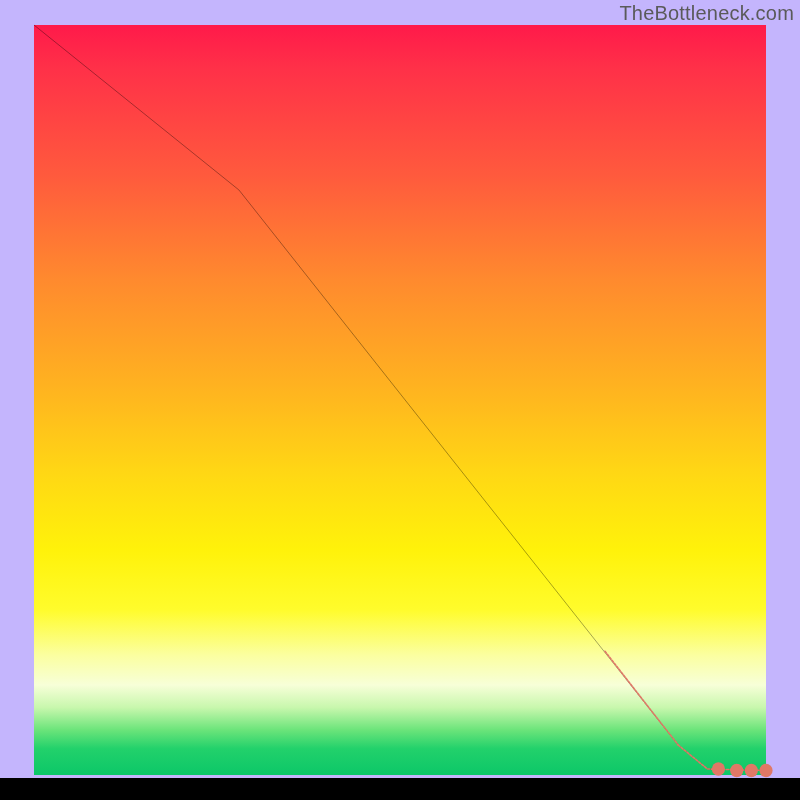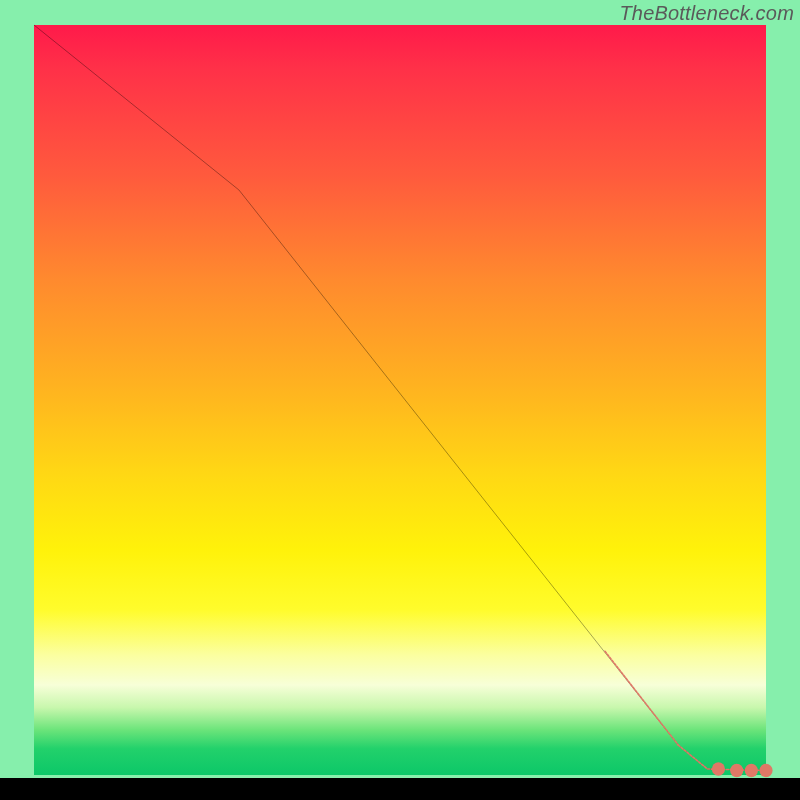--- a/index.html
+++ b/index.html
@@ -8,22 +8,21 @@
     width: 800px;
     height: 800px;
     background: #000;
     font-family: Arial, Helvetica, sans-serif;
     overflow: hidden;
   }
   .frame {
     position: relative;
     width: 800px;
     height: 778px;
-    background: #86efac;
-    font-style: italic;
+    background: #c4b5fd;
   }
   .watermark {
     position: absolute;
     top: 2px;
     right: 6px;
     color: #5a5a5a;
     font-size: 20px;
     font-weight: 500;
     letter-spacing: 0.2px;
     user-select: none;

